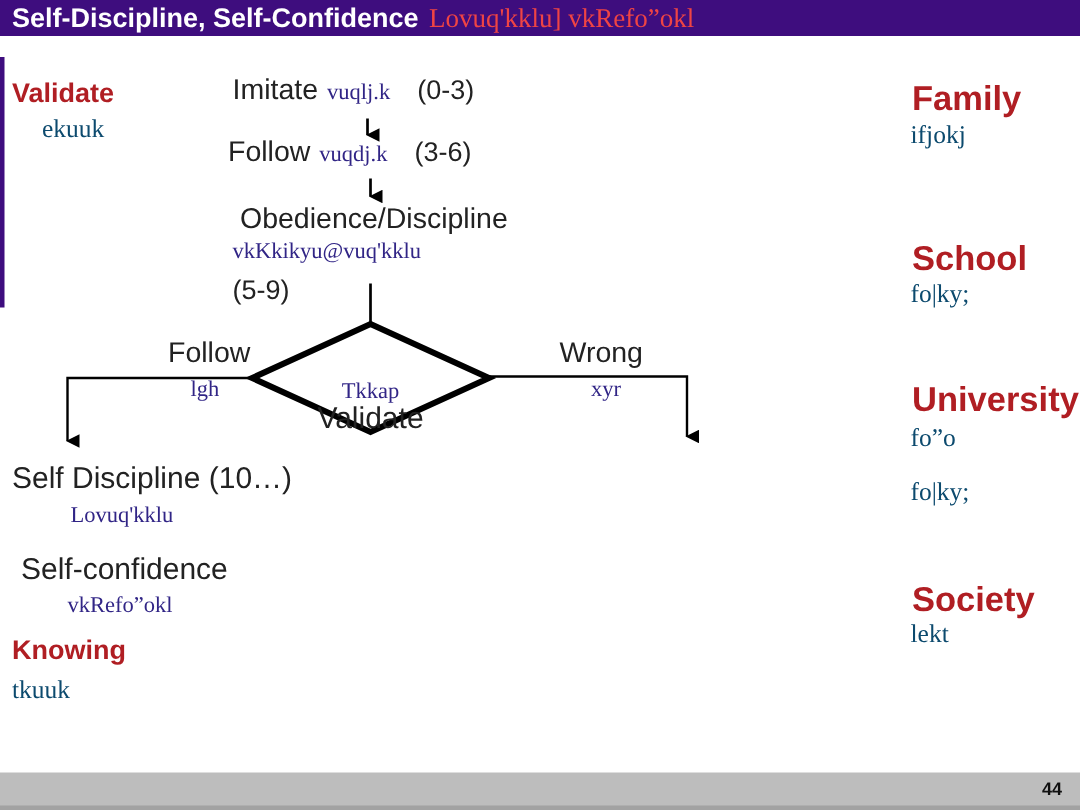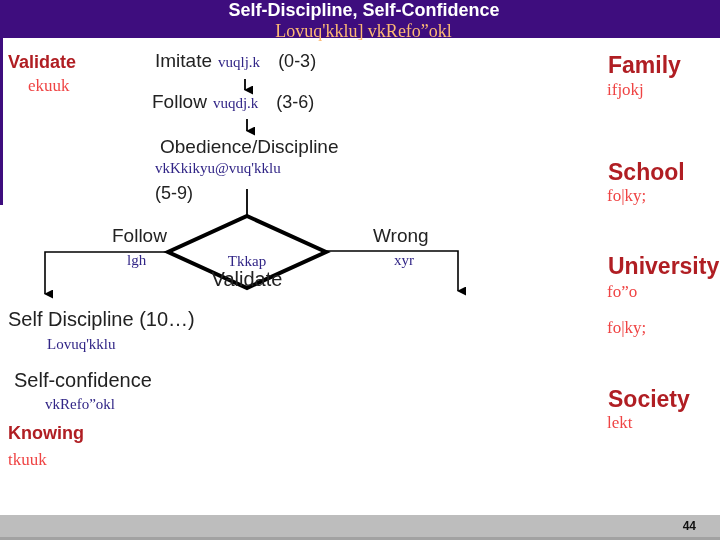--- a/index.html
+++ b/index.html
@@ -1,39 +1,39 @@
 <!DOCTYPE html>
 <html><head>
 <meta charset="utf-8">
 <style>
   html,body{margin:0;padding:0;}
   body{width:720px;height:540px;position:relative;background:#ffffff;overflow:hidden;
        font-family:"Liberation Sans",sans-serif;}
   .abs{position:absolute;white-space:nowrap;}
   
-  .header{position:absolute;left:0;top:0;width:720px;height:38px;background:#3E0D7E;
-          display:flex;align-items:center;flex-direction:column;}
+  .header{position:absolute;left:0;top:0;width:720px;height:24px;background:#3E0D7E;
+          display:flex;align-items:center;}
   .title-en{color:#ffffff;font-weight:bold;font-size:18px;margin-left:8px;}
-  .title-hi{color:#fdba74;font-family:"Liberation Serif",serif;font-size:18px;margin-left:7px;}
+  .title-hi{color:#ef4444;font-family:"Liberation Serif",serif;font-size:18px;margin-left:7px;}
   .left-strip{position:absolute;left:0;top:38px;width:3px;height:167px;background:#3E0D7E;}
   
   .flow-en{color:#222222;font-size:19px;}
   .flow-big{color:#222222;font-size:20px;}
   .hi{font-family:"Liberation Serif",serif;font-size:15px;color:#312586;}
   .age{color:#222222;font-size:18px;margin-left:12px;}
   .red-head{color:#b01e23;font-weight:bold;font-size:18px;}
   .red-head-lg{color:#b01e23;font-weight:bold;font-size:23px;}
-  .red-hi{font-family:"Liberation Serif",serif;font-size:17px;color:#ef4444;}
+  .red-hi{font-family:"Liberation Serif",serif;font-size:17px;color:#0c4a6e;}
   .row{display:flex;align-items:baseline;gap:6px;}
   .center{text-align:center;width:120px;}
   svg{position:absolute;left:0;top:0;}
   
   .footer{position:absolute;left:0;top:515px;width:720px;height:22px;background:#bdbdbd;
           border-bottom:3px solid #a2a2a2;}
-  .pagenum{position:absolute;right:24px;top:519px;font-size:12px;font-weight:bold;color:#111;}
+  .pagenum{position:absolute;right:12px;top:519px;font-size:12px;font-weight:bold;color:#111;}
 </style>
 </head>
 <body>
 
 <div class="header">
   <span class="title-en">Self-Discipline, Self-Confidence</span>
   <span class="title-hi">Lovuq'kklu] vkRefo”okl</span>
 </div>
 <div class="left-strip"></div>
 

